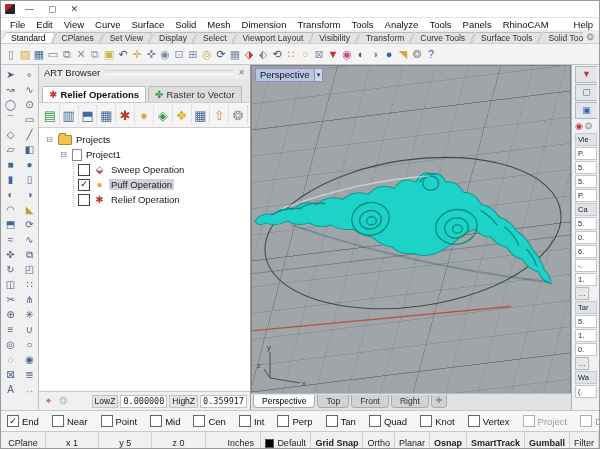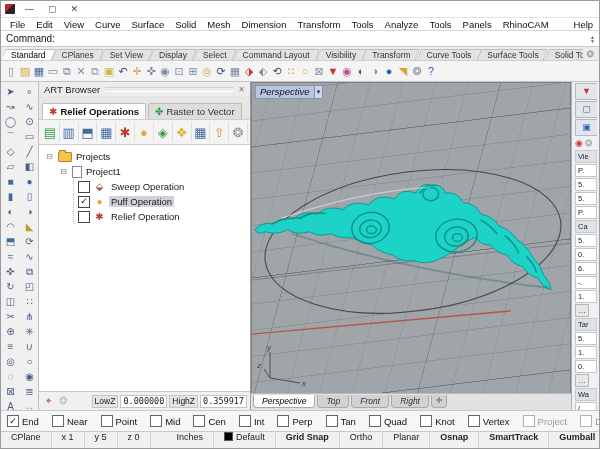--- a/index.html
+++ b/index.html
@@ -67,21 +67,21 @@
   .folder-ic{width:12px;height:8px;background:#f3c34a;border:1px solid #b8862a;border-radius:1px;position:relative;flex:0 0 auto;}
   .folder-ic::before{content:"";position:absolute;left:0;top:-3px;width:5px;height:2px;background:#f3c34a;border:1px solid #b8862a;border-bottom:none;}
   .doc-ic{width:8px;height:10px;background:#fff;border:1px solid #7a8aa8;flex:0 0 auto;}
   .tree-lbl{font-size:9.5px;color:#111;}
   .art-footer{height:18px;background:#f0f0f0;border-top:1px solid #c8c8c8;display:flex;align-items:center;padding:0 3px;gap:2px;flex:0 0 auto;}
   .ft-ic{font-style:normal;font-size:10px;width:13px;text-align:center;}
   .ft-spacer{flex:1;}
   .zlabel{font-size:8.5px;background:#e4e4e4;border:1px solid #c4c4c4;padding:0 2px;line-height:11px;}
   .zvalue{font-size:8.5px;background:#fff;border:1px solid #c4c4c4;padding:0 2px;min-width:38px;line-height:11px;font-family:"DejaVu Sans Mono",monospace;}
   
-  .vp-wrap{position:absolute;left:250px;top:0;right:28px;bottom:0;font-style:italic;}
+  .vp-wrap{position:absolute;left:250px;top:0;right:28px;bottom:0;}
   .viewport{position:absolute;left:0;right:0;top:0;bottom:15px;background:#a0a5aa;overflow:hidden;border:1px solid #7e8388;box-sizing:border-box;}
   .vp-grid{position:absolute;left:-140px;top:-90px;width:680px;height:540px;transform:rotate(-7deg) skewX(-22deg);background-image:
     repeating-linear-gradient(to bottom,rgba(72,78,86,.20) 0 1px,transparent 1px 26px),
     repeating-linear-gradient(to right,rgba(72,78,86,.14) 0 1px,transparent 1px 34px),
     repeating-linear-gradient(to bottom,rgba(55,60,68,.30) 0 1px,transparent 1px 130px),
     repeating-linear-gradient(to right,rgba(55,60,68,.20) 0 1px,transparent 1px 170px);}
   .vp-svg{position:absolute;inset:0;width:100%;height:100%;}
   .vp-label{position:absolute;top:2px;left:3px;display:flex;align-items:stretch;}
   .vp-label .name{background:#b9c6e2;border:1px solid #8593b5;padding:0 4px;font-size:9.5px;color:#101020;line-height:12px;}
   .vp-label .dd{background:#cdd6ea;border:1px solid #8593b5;border-left:none;font-size:7px;line-height:12px;padding:0 2px;color:#333;}
@@ -105,21 +105,21 @@
   .osnap{height:20px;background:#f6f6f6;border-top:1px solid #c8c8c8;border-bottom:1px solid #c8c8c8;display:flex;align-items:center;padding:0 6px;gap:13px;flex:0 0 auto;overflow:hidden;}
   .os-item{display:flex;align-items:center;gap:3px;white-space:nowrap;}
   .os-box{width:10px;height:10px;background:#fff;border:1px solid #666;display:inline-flex;align-items:center;justify-content:center;}
   .os-box i{visibility:hidden;font-style:normal;font-size:9px;font-weight:bold;line-height:1;color:#111;}
   .os-item.checked .os-box i{visibility:visible;}
   .os-item span.lbl{font-size:9.5px;color:#111;}
   .os-item.disabled span.lbl{color:#9a9a9a;}
   .os-item.disabled .os-box{border-color:#b0b0b0;}
   
   .statusbar{height:16px;background:#f0f0f0;display:flex;align-items:stretch;flex:0 0 auto;overflow:hidden;}
-  .status-item{display:flex;align-items:flex-start;justify-content:center;gap:3px;font-size:9px;color:#222;padding:0 10px;border-right:1px solid #d2d2d2;white-space:nowrap;}
+  .status-item{display:flex;align-items:flex-end;justify-content:center;gap:3px;font-size:9px;color:#222;padding:0 4px;border-right:1px solid #d2d2d2;white-space:nowrap;}
   .status-item.bold{font-weight:bold;}
   .status-item .sw{display:none;width:7px;height:7px;background:#000;border:1px solid #555;}
   .status-item.swatch .sw{display:inline-block;}
   .status-item:nth-child(1){width:52px;}
   .status-item:nth-child(2),.status-item:nth-child(3),.status-item:nth-child(4){width:64px;}
   .status-item:nth-child(5){width:44px;margin-left:16px;}
   .status-item:nth-child(6){width:60px;}
   .status-item:nth-child(n+7){flex:1;}
 </style>
 </head>
@@ -147,37 +147,29 @@
       <span class="menu-item"><span>Dimension</span></span>
       <span class="menu-item"><span>Transform</span></span>
       <span class="menu-item"><span>Tools</span></span>
       <span class="menu-item"><span>Analyze</span></span>
       <span class="menu-item"><span>Tools</span></span>
       <span class="menu-item"><span>Panels</span></span>
       <span class="menu-item"><span>RhinoCAM</span></span>
       <span class="menu-item"><span>Help</span></span>
     </div>
 
-  <div class="commandbar">
-    <span class="cmd-label">Command:</span>
-    <input class="cmd-input" value="" style="">
-    <span class="cmd-spin">
-      <span>▲</span>
-      <span>▼</span>
-    </span>
-  </div>
 
   <div class="tabrow">
     <div class="tabs">
         <span class="ttab active"><span>Standard</span></span>
         <span class="ttab"><span>CPlanes</span></span>
         <span class="ttab"><span>Set View</span></span>
         <span class="ttab"><span>Display</span></span>
         <span class="ttab"><span>Select</span></span>
-        <span class="ttab"><span>Command Layout</span></span>
+        <span class="ttab"><span>Viewport Layout</span></span>
         <span class="ttab"><span>Visibility</span></span>
         <span class="ttab"><span>Transform</span></span>
         <span class="ttab"><span>Curve Tools</span></span>
         <span class="ttab"><span>Surface Tools</span></span>
         <span class="ttab"><span>Solid Tools</span></span>
       </div>
     <span class="tab-gear">❂</span>
   </div>
 
   <div class="maintoolbar">

